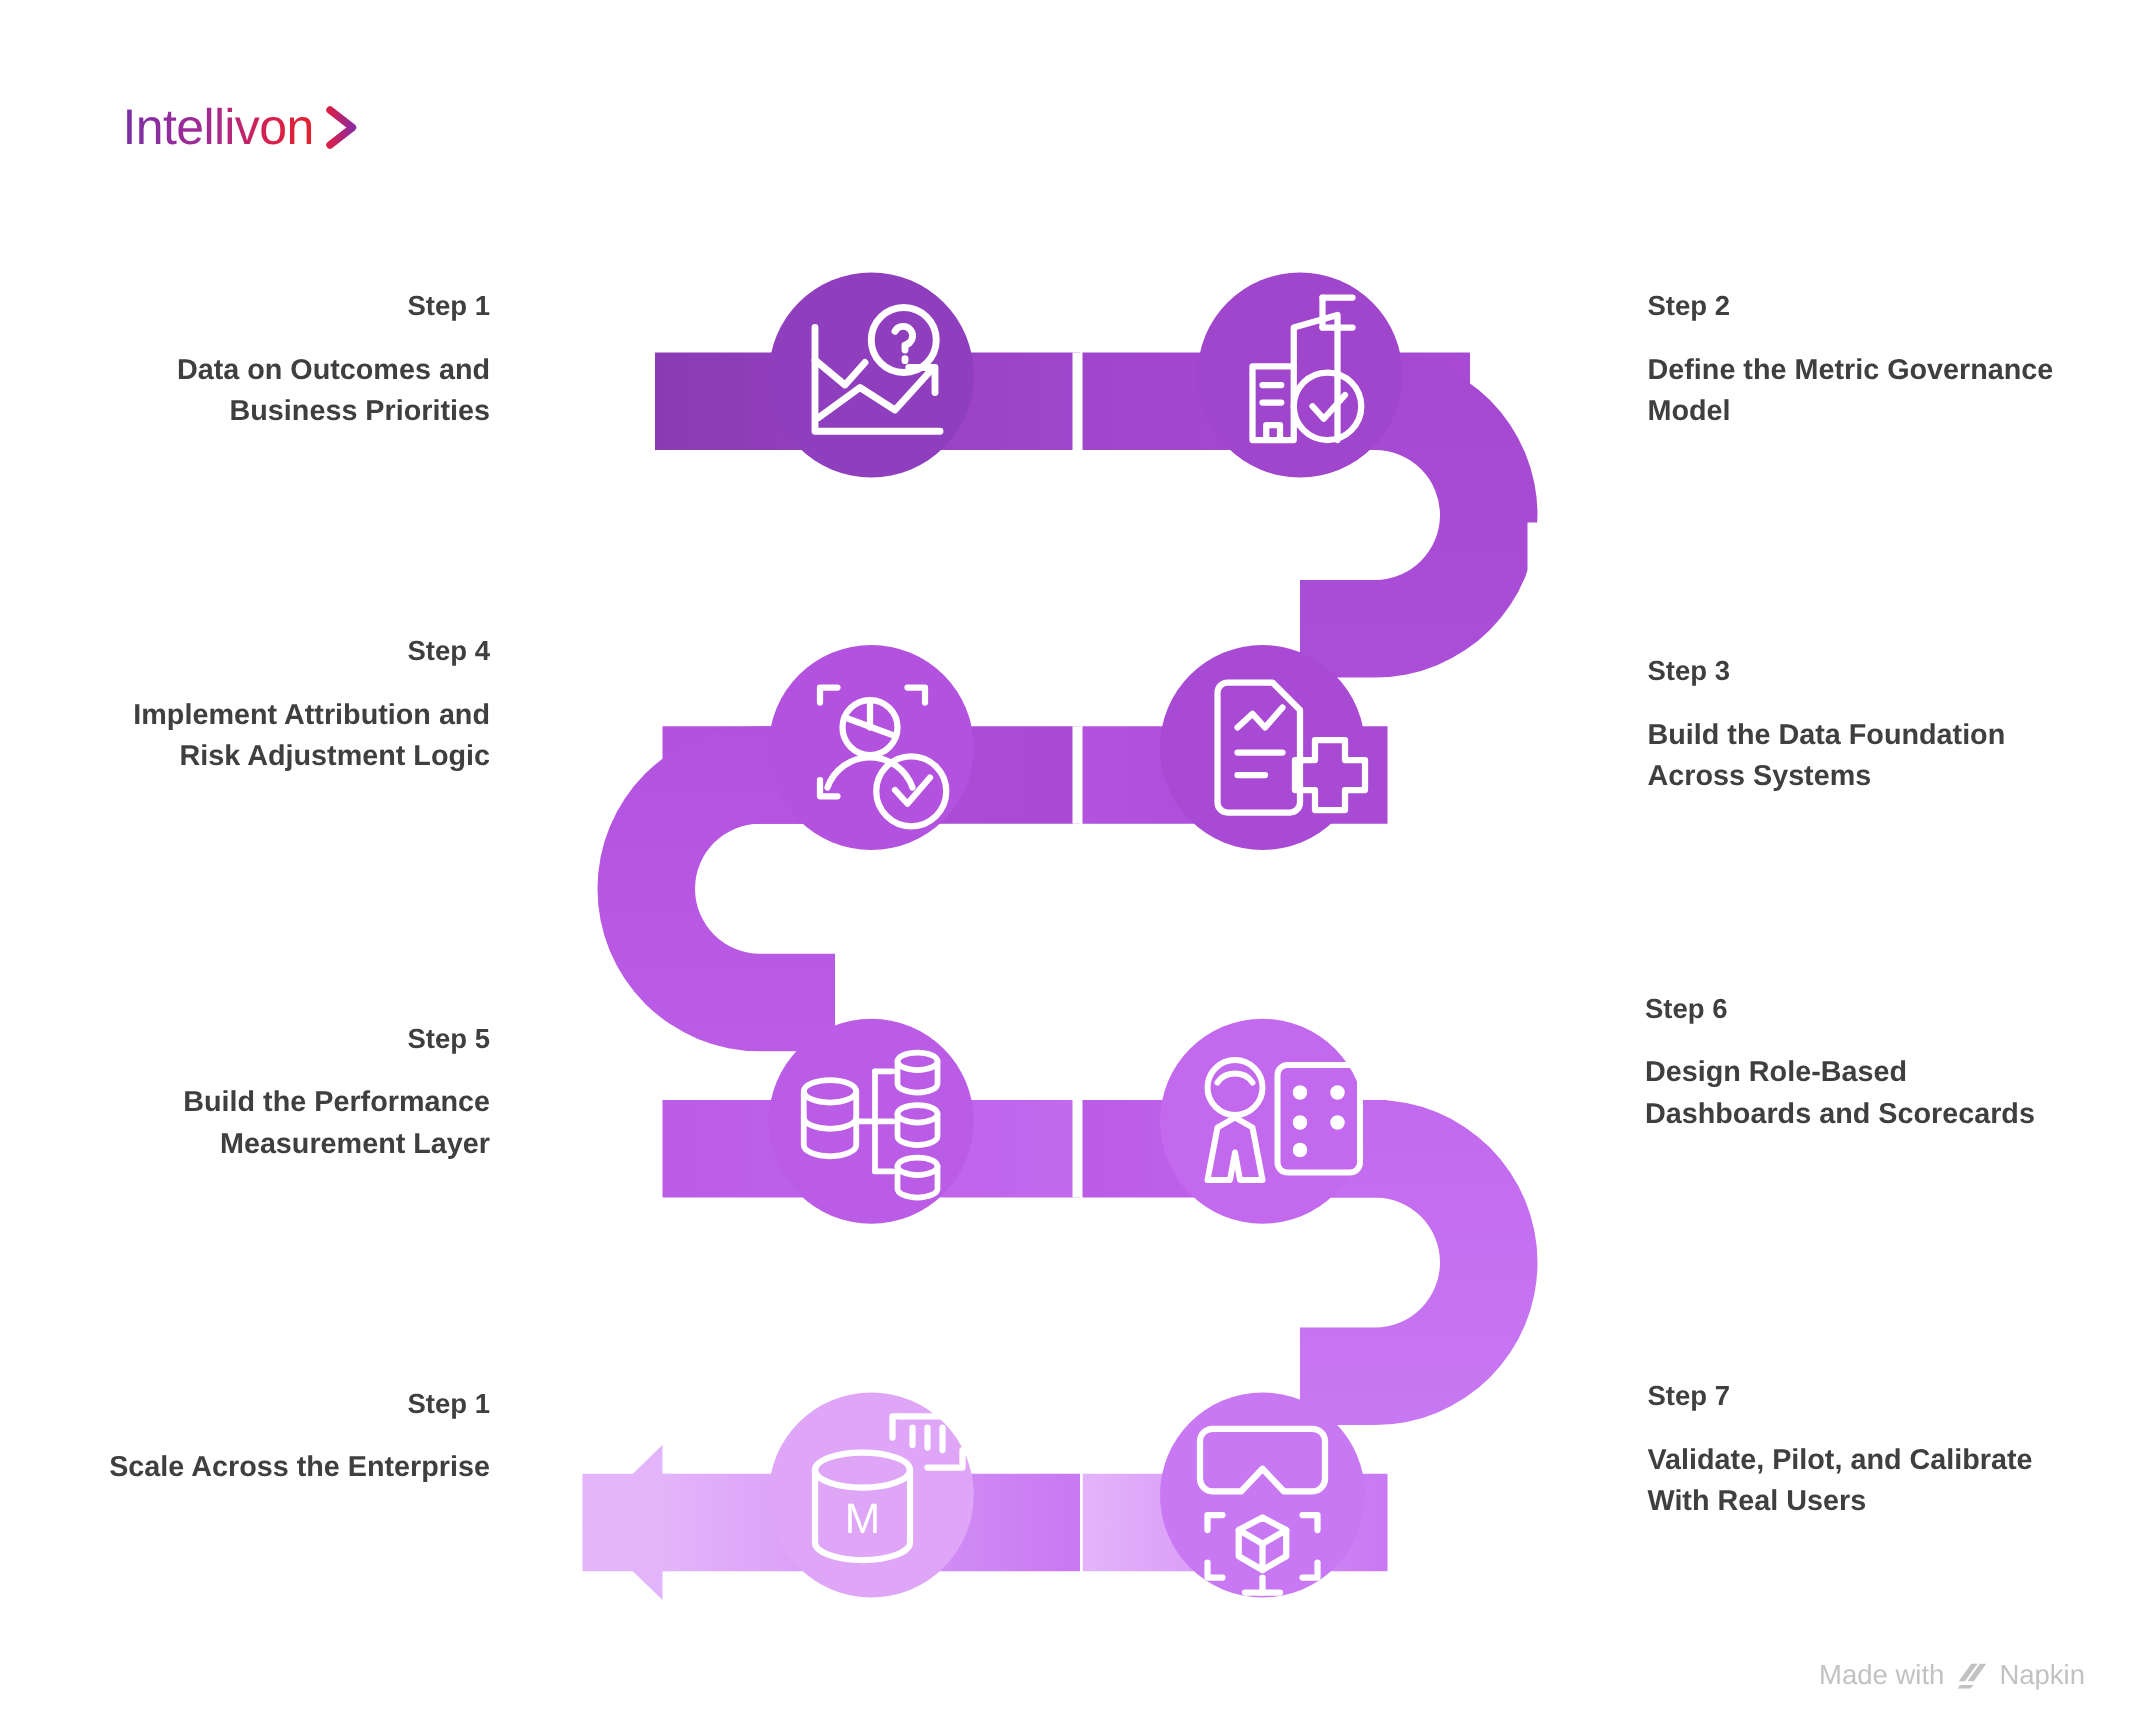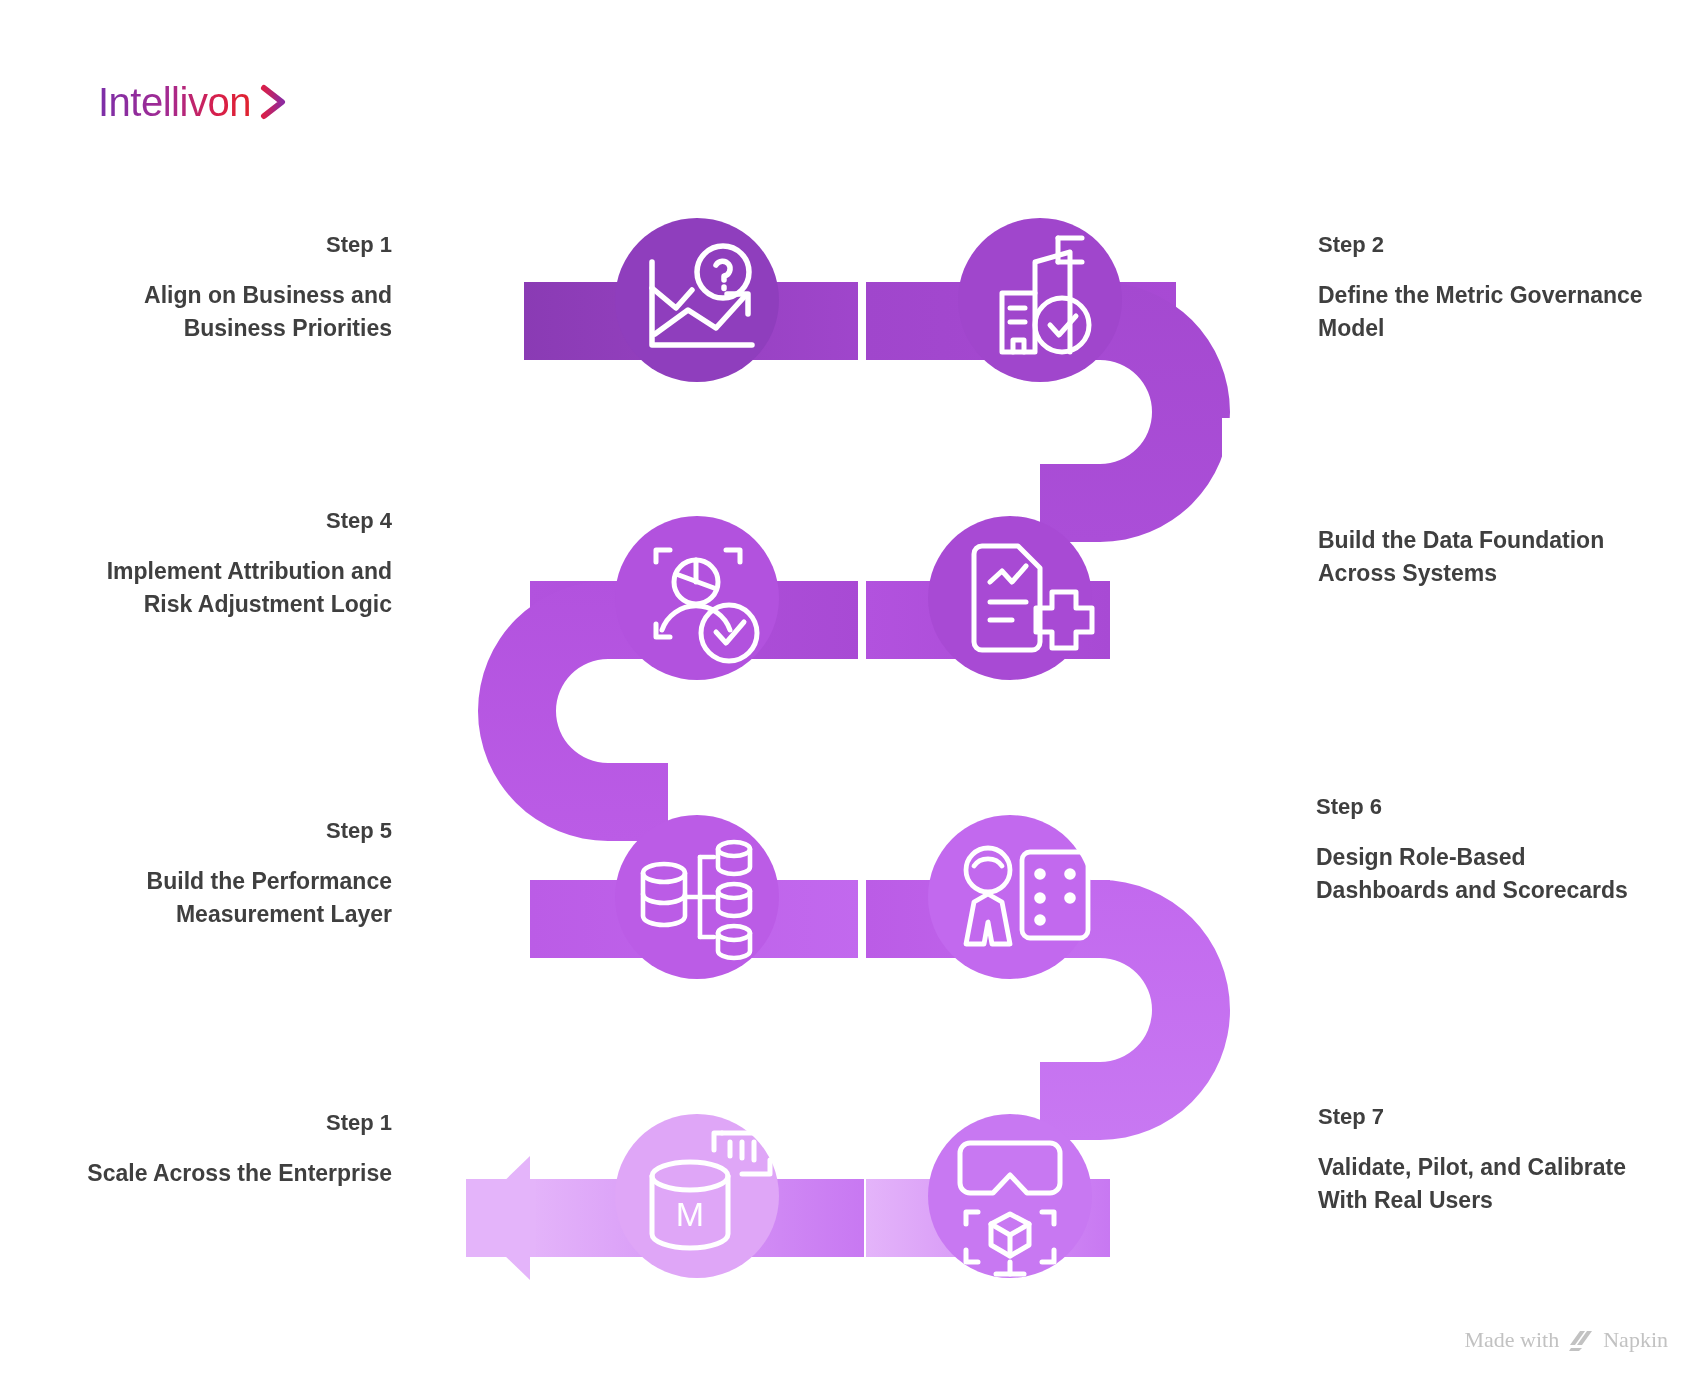--- a/index.html
+++ b/index.html
@@ -73,21 +73,21 @@
   #txt-6 { left: 1316px; top: 794px; }
   #txt-7 { left: 1318px; top: 1104px; }
 
   
   #watermark {
     position: absolute;
     right: 40px; bottom: 22px;
     display: flex; gap: 9px;
     color: #c2c2c2;
     font-size: 22px;
-    font-family: Liberation Serif, serif;
+    font-family: Liberation Sans, sans-serif;
   }
   #watermark .wm-text { line-height: 1; }
 </style>
 </head>
 <body>
 
 <div id="logo">
   <span id="logo-text">Intellivon</span>
   <svg id="logo-chevron" width="30" height="40" viewBox="0 0 30 40">
     <defs>
@@ -299,29 +299,30 @@
       <path d="M722 1133 L714 1133 L714 1150"></path>
       <path d="M730 1142 L730 1156"></path>
       <path d="M742 1142 L742 1158"></path>
       <path d="M754 1142 L754 1160"></path>
     </g>
   </g>
 </svg>
 
 <div class="step-text left" id="txt-1">
   <p class="step-title">Step 1</p>
-  <p class="step-desc">Align on Business and Business Priorities</p>
+  <p class="step-desc">Data on Outcomes and Business Priorities</p>
 </div>
 
 <div class="step-text right" id="txt-2">
   <p class="step-title">Step 2</p>
   <p class="step-desc">Define the Metric Governance Model</p>
 </div>
 
 <div class="step-text right" id="txt-3">
+  <p class="step-title">Step 3</p>
   <p class="step-desc">Build the Data Foundation Across Systems</p>
 </div>
 
 <div class="step-text left" id="txt-4">
   <p class="step-title">Step 4</p>
   <p class="step-desc">Implement Attribution and Risk Adjustment Logic</p>
 </div>
 
 <div class="step-text left" id="txt-5">
   <p class="step-title">Step 5</p>

